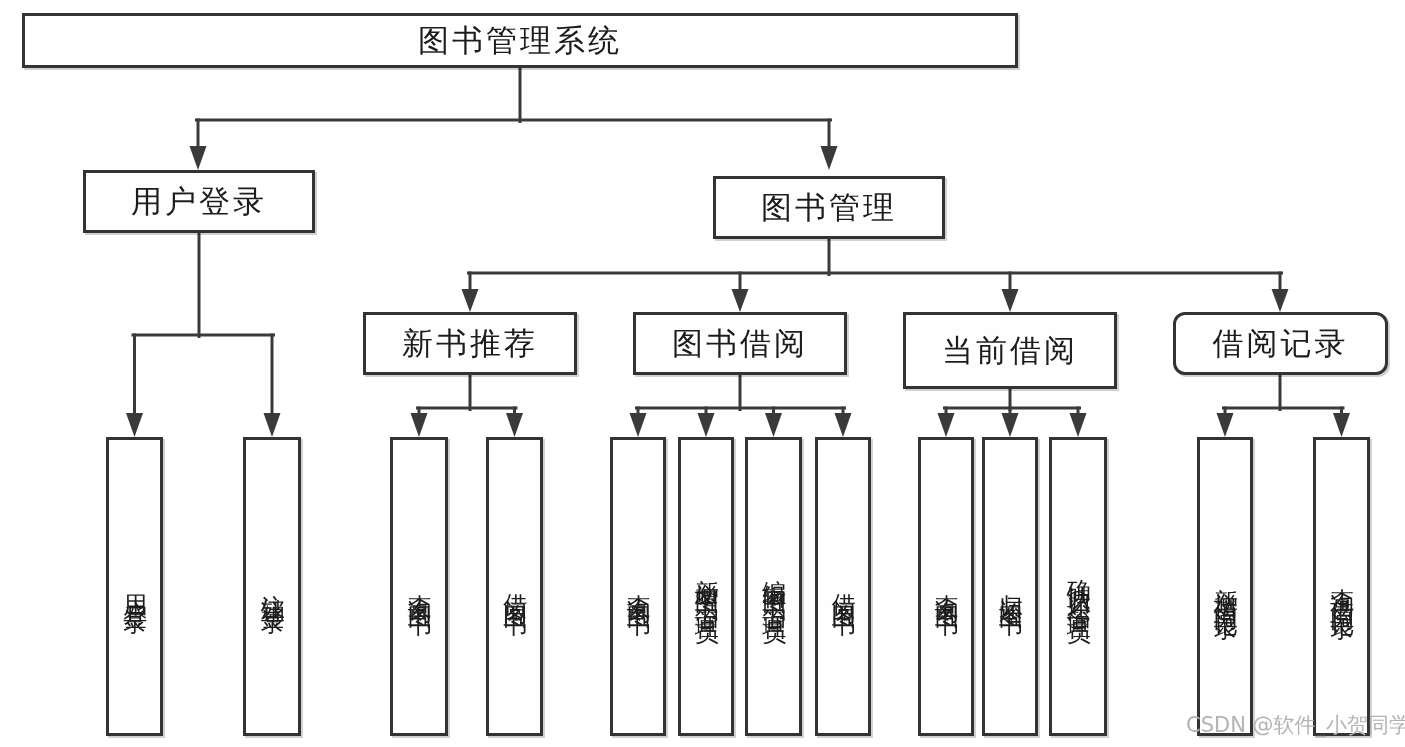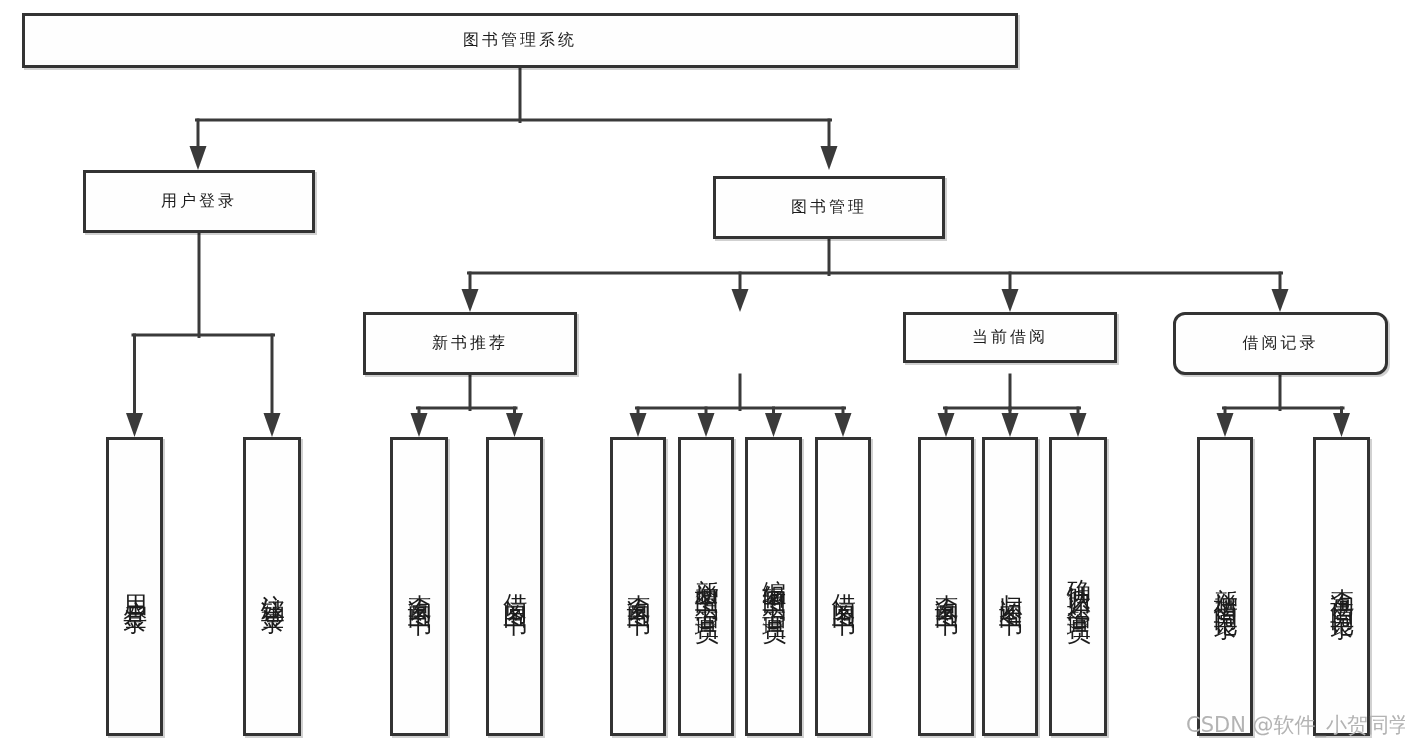--- a/index.html
+++ b/index.html
@@ -36,21 +36,21 @@
     box-sizing: border-box;
     background: #fefefe;
     border: 3px solid #333333;
     box-shadow: 2px 2px 0 rgba(0,0,0,0.18);
     display: flex;
     align-items: center;
     justify-content: center;
     color: #1c1c1c;
   }
   .node .hlbl {
-    font-size: 16px;
+    font-size: 31px;
     letter-spacing: 3px;
     white-space: nowrap;
   }
   .node.leaf .vlbl {
     writing-mode: vertical-rl;
     font-size: 24px;
     letter-spacing: 6px;
     line-height: 1.15;
   }
   .watermark {
@@ -151,21 +151,24 @@
   <div class="node" style="left:83px; top:170px; width:232px; height:63px;">
     <span class="hlbl">用户登录</span>
   </div>
   <div class="node" style="left:713px; top:170px; width:232px; height:63px;margin-top:6px;">
     <span class="hlbl">图书管理</span>
   </div>
 
   <div class="node" style="left:363px; top:312px; width:214px; height:63px;">
     <span class="hlbl">新书推荐</span>
   </div>
-  <div class="node" style="left:903px; top:312px; width:214px; height:51px;">
+  <div class="node" style="left:633px; top:312px; width:214px; height:63px;">
+    <span class="hlbl">图书借阅</span>
+  </div>
+  <div class="node" style="left:903px; top:312px; width:214px; height:77px;">
     <span class="hlbl">当前借阅</span>
   </div>
   <div class="node" style="left:1173px; top:312px; width:215px; height:63px;border-radius:12px;">
     <span class="hlbl">借阅记录</span>
   </div>
 
   <div class="node leaf" style="left:106px; top:437px; width:57px; height:299px;">
     <span class="vlbl">用户登录</span>
   </div>
   <div class="node leaf" style="left:243px; top:437px; width:58px; height:299px;">

